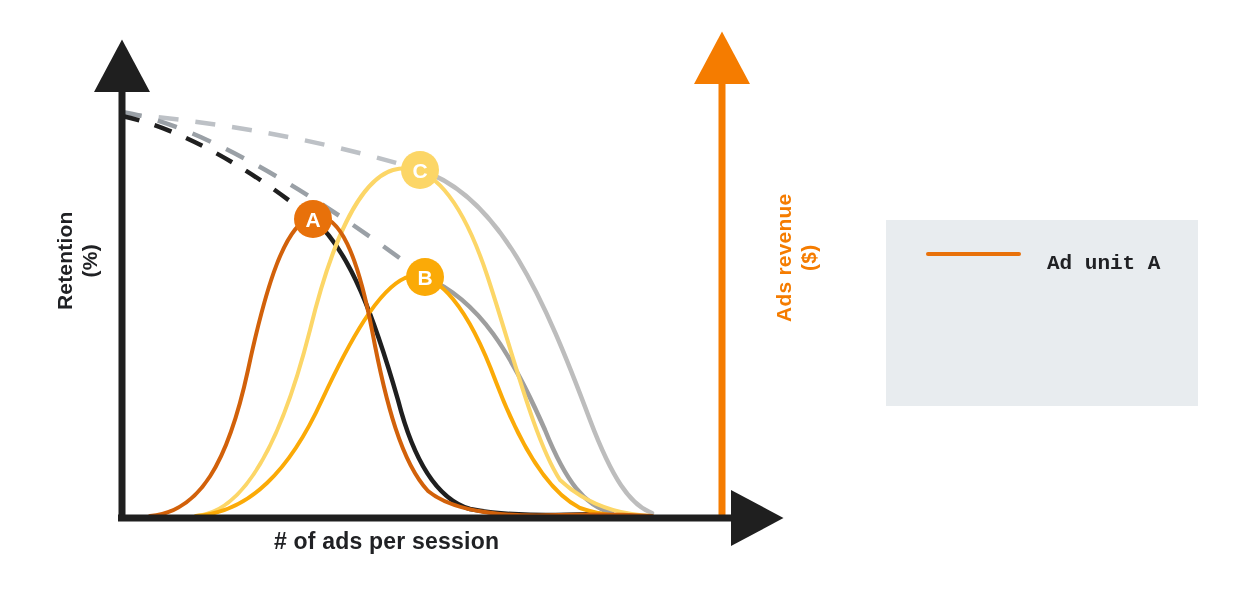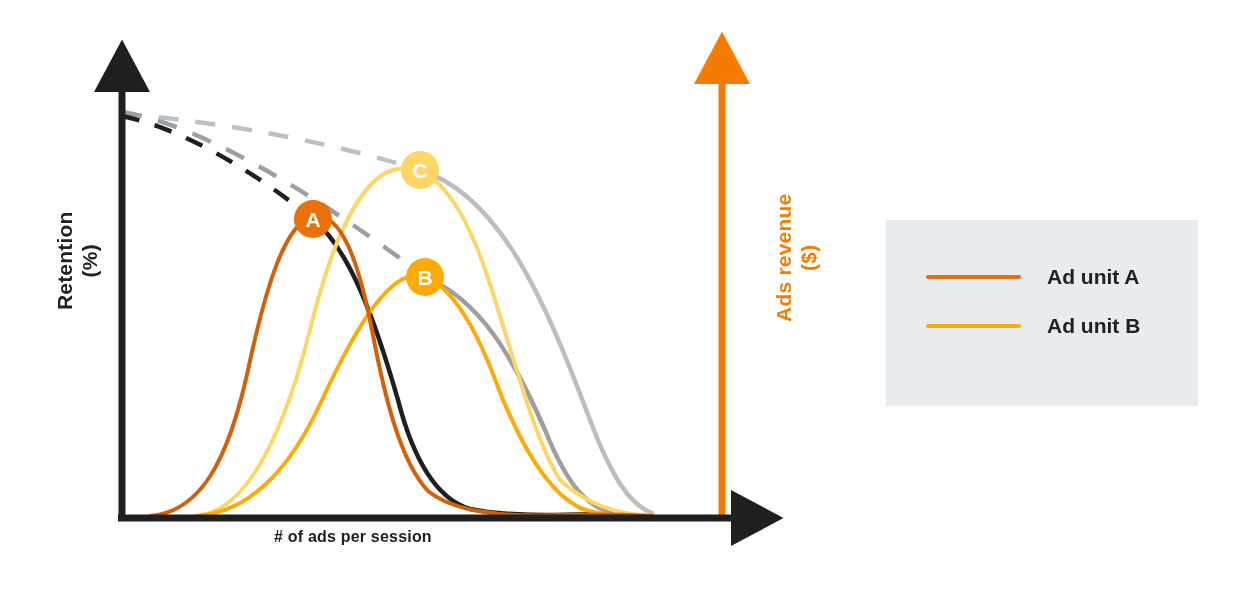--- a/index.html
+++ b/index.html
@@ -36,21 +36,21 @@
     top: 236px;
     width: 200px;
     font-size: 21px;
     color: #202124;
     transform: rotate(-90deg);
     text-align: center;
   }
   #x-axis-title {
     left: 274px;
     top: 528px;
-    font-size: 16px;
+    font-size: 23px;
     color: #202124;
   }
   #r-axis-title {
     left: 697px;
     top: 233px;
     width: 200px;
     font-size: 21px;
     color: #F57C00;
     transform: rotate(-90deg);
     text-align: center;
@@ -68,22 +68,23 @@
     box-sizing: border-box;
   }
   #legend-list {
     position: absolute;
     left: 40px;
     top: 32px;
     right: 0;
   }
   .legend-row {
     display: flex;
-    align-items: center;
+    align-items: flex-start;
     height: 49px;
+    font-family: Liberation Mono, monospace;
   }
   .legend-swatch {
     width: 95px;
     height: 4px;
     border-radius: 2px;
     flex: 0 0 auto;
   }
   .legend-label {
     margin-left: 26px;
     font-size: 21px;
@@ -163,22 +164,18 @@
   <div class="axis-title" id="x-axis-title"># of ads per session</div>
 
   <div id="legend" style="background: rgb(232, 236, 239);">
     <div id="legend-list">
 
       <div class="legend-row">
         <span class="legend-swatch" style="background:#E8710A"></span>
         <span class="legend-label">Ad unit A</span>
       </div>
 
-      <div class="legend-row">
-        <span class="legend-swatch" style="background:#FBAA07"></span>
-        <span class="legend-label">Ad unit B</span>
-      </div>
 
 
     </div>
   </div>
 
 </div>
 
 </body></html>

